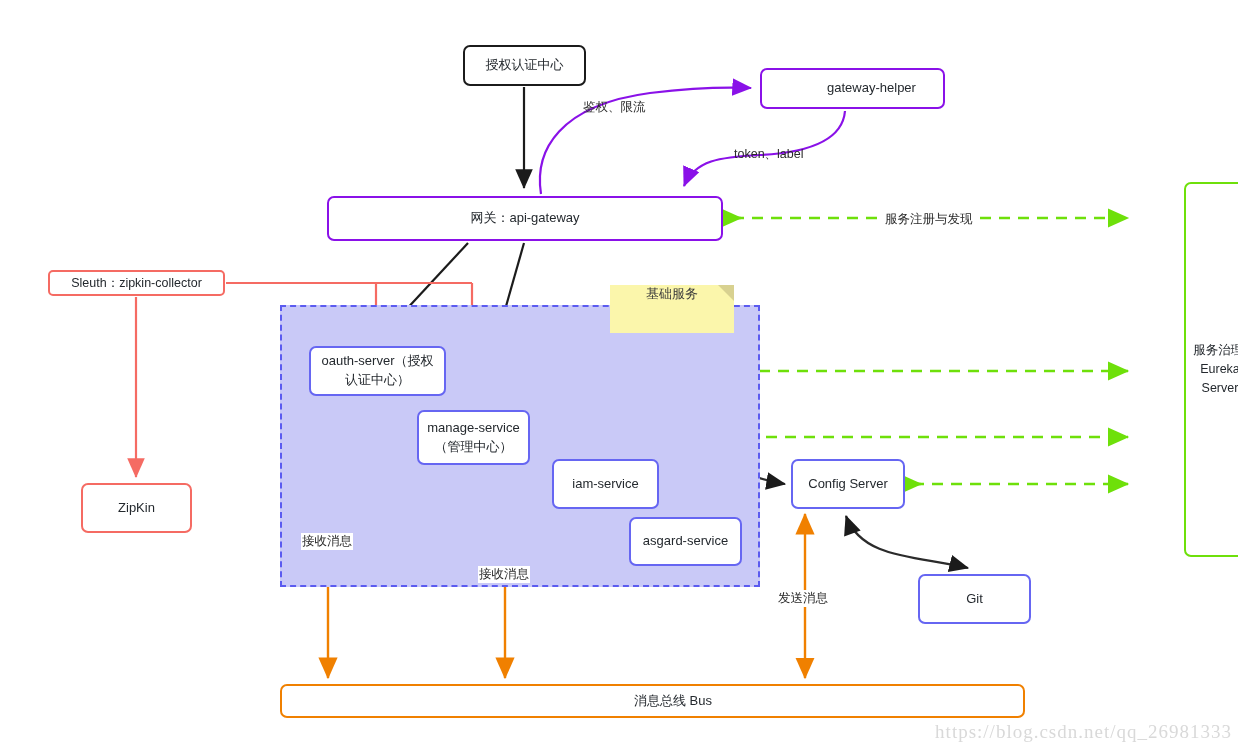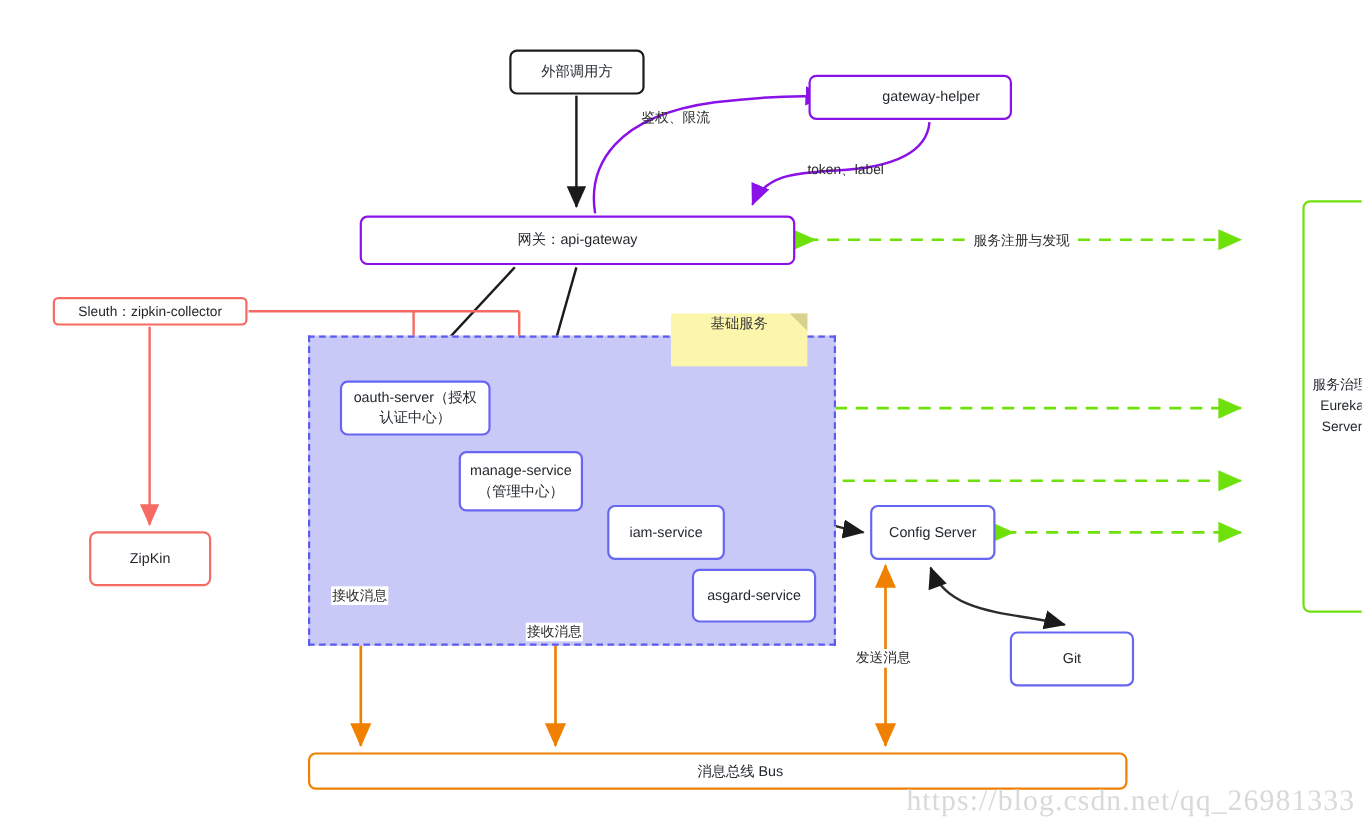--- a/index.html
+++ b/index.html
@@ -82,21 +82,21 @@
     white-space: nowrap;
     padding: 0 1px;
     z-index: 4;
   }
   .edge-label.nobg { background: transparent; }
   .watermark {
     position: absolute;
     right: 6px;
     bottom: 6px;
     font-family: "Liberation Serif", "DejaVu Serif", serif;
-    font-size: 27px;
+    font-size: 19px;
     color: #d9d9d9;
     letter-spacing: 1px;
     z-index: 6;
     white-space: nowrap;
   }
 </style>
 </head>
 <body>
 
 <div id="canvas">
@@ -201,24 +201,24 @@
     <g>
       <path d="M505,678 L505,470" stroke="#f08000" stroke-width="2.4" fill="none" marker-end="url(#ah-orange)" marker-start="url(#ah-orange-rev)"></path>
     </g>
 
     <g>
       <path d="M805,514 L805,678" stroke="#f08000" stroke-width="2.4" fill="none" marker-end="url(#ah-orange)" marker-start="url(#ah-orange-rev)"></path>
     </g>
   </svg>
 
   <div class="node black" style="left:463px; top:45px; width:123px; height:41px;">
-    <span>外部调用方</span>
-  </div>
-
-  <div class="node purple" style="left:735px; top:68px; width:185px; height:41px;padding-left:44px;">
+    <span>授权认证中心</span>
+  </div>
+
+  <div class="node purple" style="left:760px; top:68px; width:185px; height:41px;padding-left:44px;">
     <span>gateway-helper</span>
   </div>
 
   <div class="node purple" style="left:327px; top:196px; width:396px; height:45px;">
     <span>网关：api-gateway</span>
   </div>
 
   <div class="node red" style="left:48px; top:270px; width:177px; height:26px; border-radius:5px; font-size:12.5px;">
     <span>Sleuth：zipkin-collector</span>
   </div>

